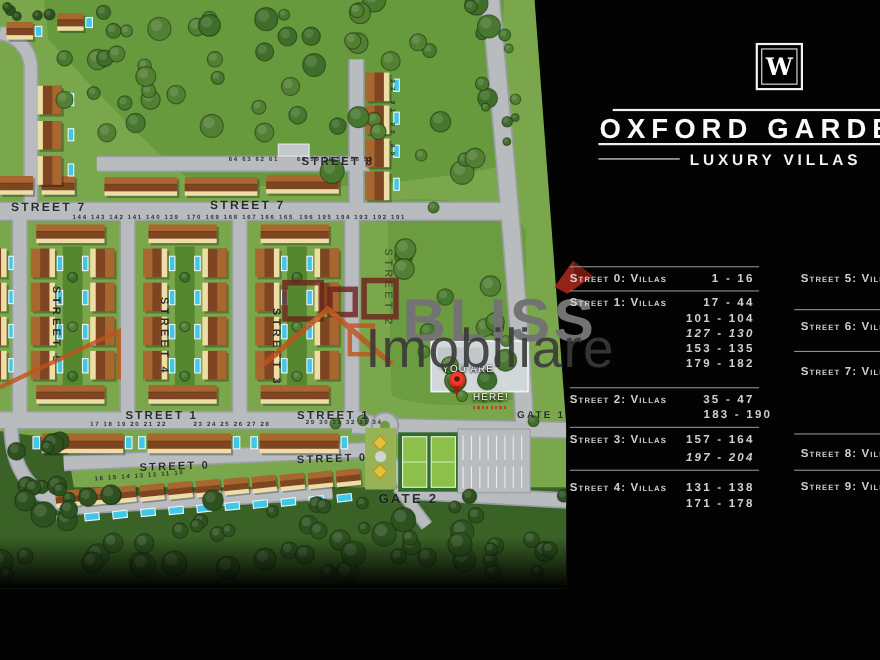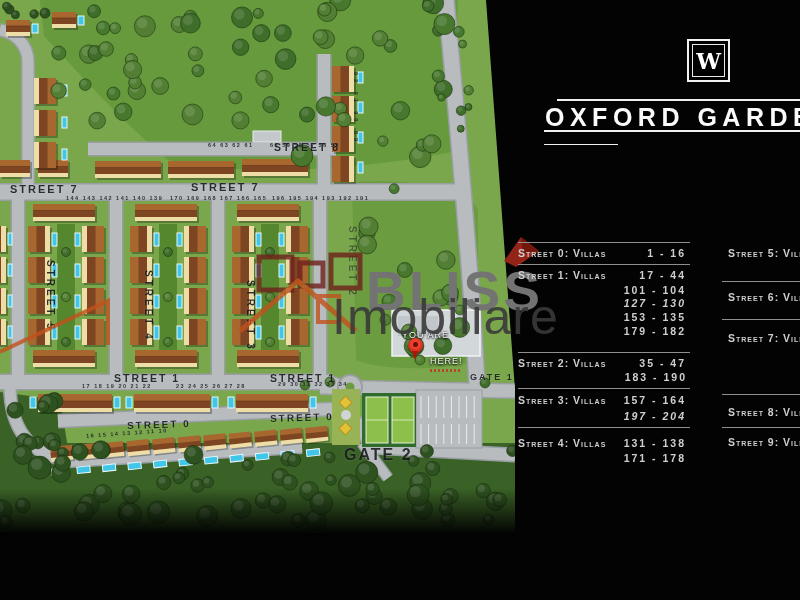--- a/index.html
+++ b/index.html
@@ -836,21 +836,21 @@
         <div class="mlabel" style="left: -30px; top: 183px; font-size: 11px;">Street 7</div>
         <div class="mlabel vert" style="left: 5px; top: 260px; font-size: 10px;">Street 5</div>
         <div class="mlabel vert" style="left: 103px; top: 270px; font-size: 10px;">Street 4</div>
         <div class="mlabel vert" style="left: 205px; top: 280px; font-size: 10px;">Street 3</div>
         <div class="mlabel vert" style="left: 307px; top: 226px; font-size: 10px; opacity: 0.5;">Street 2</div>
         <div class="mlabel" style="left: 74px; top: 372px; font-size: 10.5px;">Street 1</div>
         <div class="mlabel" style="left: 230px; top: 372px; font-size: 10.5px;">Street 1</div>
         <div class="mlabel" style="left: 87px; top: 419px; font-size: 10px; transform: rotate(-2deg);">Street 0</div>
         <div class="mlabel" style="left: 230px; top: 412px; font-size: 10px; transform: rotate(-2deg);">Street 0</div>
         <div class="mlabel" style="left: 430px; top: 372px; font-size: 9px;">Gate 1</div>
-        <div class="mlabel" style="left: 304px; top: 446px; font-size: 16px;">Gate 2</div>
+        <div class="mlabel" style="left: 304px; top: 446px; font-size: 12px;">Gate 2</div>
         <div class="nums" style="left: 168px; top: 142px;">64 63 62 61</div>
         <div class="nums" style="left: 230px; top: 142px;">60 59 58 57 56 55</div>
         <div class="nums" style="left: 26px; top: 195px;">144 143 142 141 140 139</div>
         <div class="nums" style="left: 130px; top: 195px;">170 169 168 167 166 165</div>
         <div class="nums" style="left: 232px; top: 195px;">196 195 194 193 192 191</div>
         <div class="nums" style="left: 42px; top: 383px;">17 18 19 20 21 22</div>
         <div class="nums" style="left: 136px; top: 383px;">23 24 25 26 27 28</div>
         <div class="nums" style="left: 238px; top: 381px;">29 30 31 32 33 34</div>
         <div class="nums" style="left: 46px; top: 430px; transform: rotate(-4deg);">16 15 14 13 12 11 10</div>
         <div class="nums vert" style="left: 313px; top: 72px;">92 91 90 89</div>
@@ -882,20 +882,21 @@
 
   <div id="logo-box">
     <div id="logo-inner">
       <span>W</span>
     </div>
   </div>
   <div id="rule-top" class="rule"></div>
   <div id="title" style="color: rgb(250, 250, 250);">OXFORD GARDENS</div>
   <div id="rule-bottom" class="rule"></div>
   <div id="rule-sub" class="rule"></div>
+  <div id="subtitle">LUXURY VILLAS</div>
 
   <div id="legend-left">
       <div class="lg-sep" style="left: 518px; top: 242px; width: 172px;"></div>
       <div class="lg-sep" style="left: 518px; top: 264px; width: 172px;"></div>
       <div class="lg-sep" style="left: 518px; top: 352px; width: 172px;"></div>
       <div class="lg-sep" style="left: 518px; top: 388px; width: 172px;"></div>
       <div class="lg-sep" style="left: 518px; top: 427px; width: 172px;"></div>
       <div class="lg-row" style="left: 518px; top: 247px; width: 168px;">
         <div class="lg-label">Street 0: Villas</div>
         <div class="lg-range" style="left: 0px; width: 168px;">1 - 16</div>
@@ -914,21 +915,21 @@
         <div class="lg-range" style="left: 0px; width: 168px;">153 - 135</div>
       </div>
       <div class="lg-row" style="left: 518px; top: 324.5px; width: 168px;">
         <div class="lg-range" style="left: 0px; width: 168px;">179 - 182</div>
       </div>
       <div class="lg-row" style="left: 518px; top: 357px; width: 168px;">
         <div class="lg-label">Street 2: Villas</div>
         <div class="lg-range" style="left: 0px; width: 168px;">35 - 47</div>
       </div>
       <div class="lg-row" style="left: 518px; top: 371px; width: 168px;">
-        <div class="lg-range" style="left: 1px; width: 168px;">183 - 190</div>
+        <div class="lg-range" style="left: 16px; width: 168px;">183 - 190</div>
       </div>
       <div class="lg-row" style="left: 518px; top: 394px; width: 168px;">
         <div class="lg-label">Street 3: Villas</div>
         <div class="lg-range" style="left: 0px; width: 168px;">157 - 164</div>
       </div>
       <div class="lg-row" style="left: 518px; top: 409.5px; width: 168px;">
         <div class="lg-range" style="left: 0px; width: 168px; font-style: italic;">197 - 204</div>
       </div>
       <div class="lg-row" style="left: 518px; top: 437px; width: 168px;">
         <div class="lg-label">Street 4: Villas</div>

